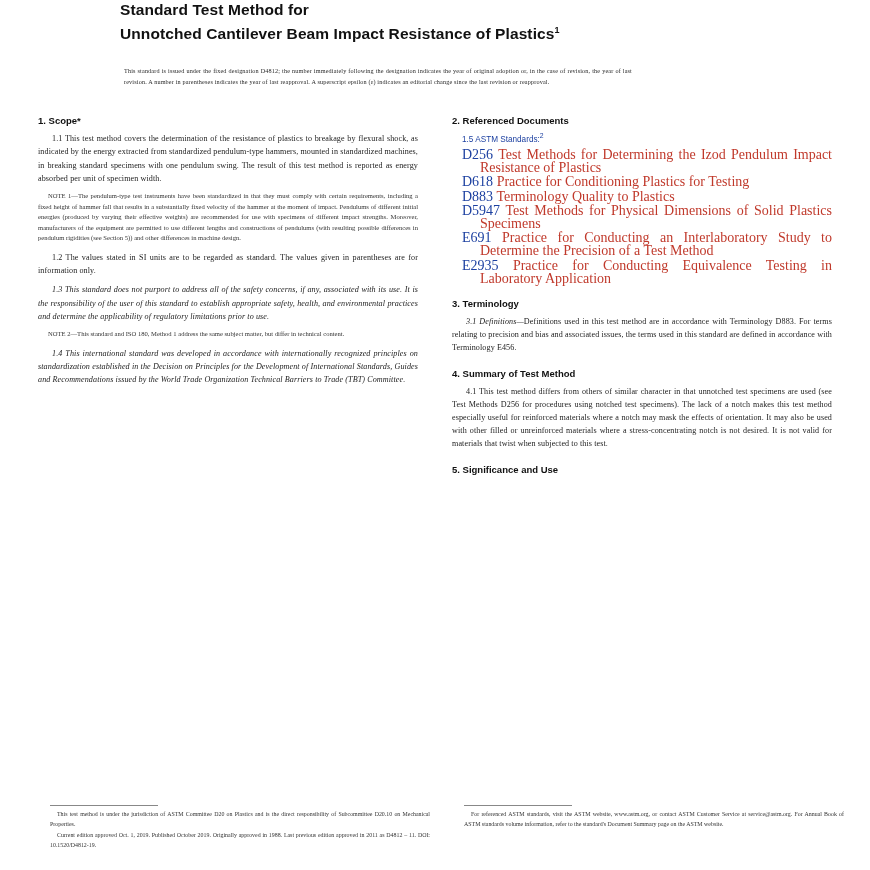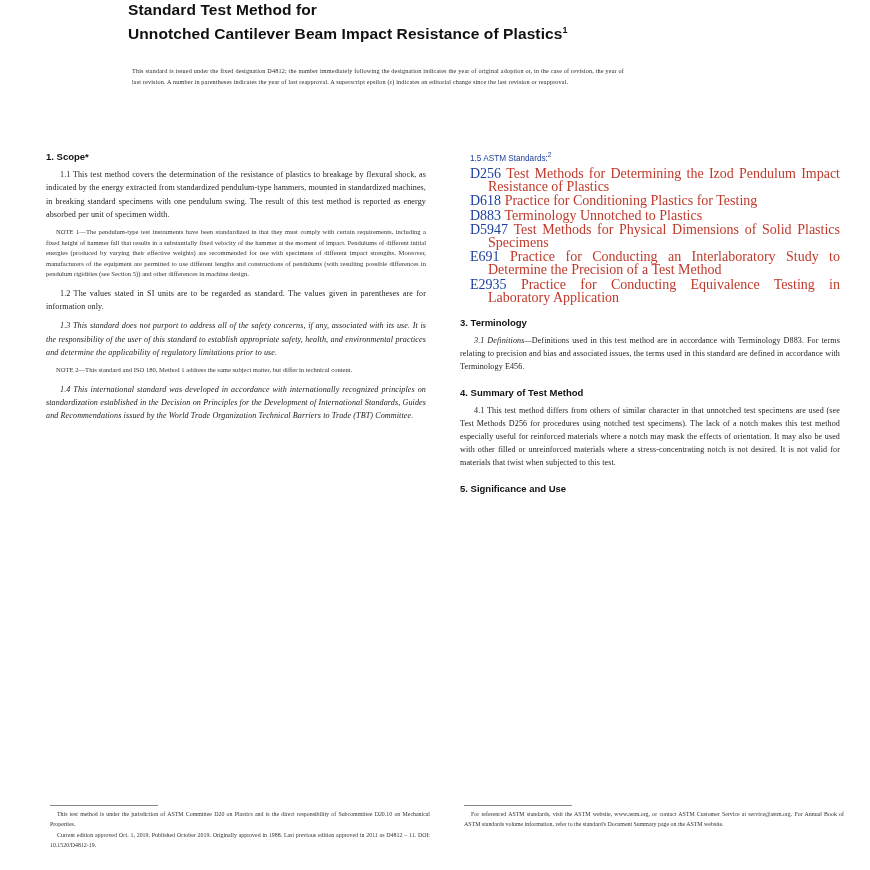--- a/index.html
+++ b/index.html
@@ -12,21 +12,21 @@
     height: 870px;
     overflow: hidden;
     font-family: "Liberation Serif", serif;
     color: #1a1a1a;
   }
   .page {
     position: relative;
     width: 760px;
     height: 870px;
     box-sizing: border-box;
-    padding: 0 32px;
+    padding: 0 24px;
   }
   
   .title-block {
     padding-top: 0px;
     padding-left: 96px;
     padding-right: 60px;
   }
   .title-line {
     font-family: "Liberation Sans", sans-serif;
     font-weight: bold;
@@ -52,21 +52,20 @@
   
   .columns {
     display: flex;
     margin-top: 28px;
     padding: 0 12px 0 14px;
     gap: 34px;
   }
   .col {
     width: 380px;
     flex: 0 0 380px;
-    margin-top: 36px;
   }
   h2.sec {
     font-family: "Liberation Sans", sans-serif;
     font-weight: bold;
     font-size: 9.5px;
     margin: 0 0 6px 0;
     color: #111;
   }
   h2.sec.spaced { margin-top: 13px; }
   h3.subsec {
@@ -158,25 +157,26 @@
       <h2 class="sec">1. Scope*</h2>
       <p class="para">1.1 This test method covers the determination of the resistance of plastics to breakage by flexural shock, as indicated by the energy extracted from standardized pendulum-type hammers, mounted in standardized machines, in breaking standard specimens with one pendulum swing. The result of this test method is reported as energy absorbed per unit of specimen width.</p>
       <p class="note">NOTE 1—The pendulum-type test instruments have been standardized in that they must comply with certain requirements, including a fixed height of hammer fall that results in a substantially fixed velocity of the hammer at the moment of impact. Pendulums of different initial energies (produced by varying their effective weights) are recommended for use with specimens of different impact strengths. Moreover, manufacturers of the equipment are permitted to use different lengths and constructions of pendulums (with resulting possible differences in pendulum rigidities (see Section 5)) and other differences in machine design.</p>
       <p class="para">1.2 The values stated in SI units are to be regarded as standard. The values given in parentheses are for information only.</p>
       <p class="para italic">1.3 This standard does not purport to address all of the safety concerns, if any, associated with its use. It is the responsibility of the user of this standard to establish appropriate safety, health, and environmental practices and determine the applicability of regulatory limitations prior to use.</p>
       <p class="note">NOTE 2—This standard and ISO 180, Method 1 address the same subject matter, but differ in technical content.</p>
       <p class="para italic">1.4 This international standard was developed in accordance with internationally recognized principles on standardization established in the Decision on Principles for the Development of International Standards, Guides and Recommendations issued by the World Trade Organization Technical Barriers to Trade (TBT) Committee.</p>
     </div>
 
     <div class="col">
+      <h2 class="sec">2. Referenced Documents</h2>
       <h3 class="subsec"><span>1.5 ASTM Standards:</span><sup>2</sup></h3>
       <ul class="reflist">
         <li><span class="dsg">D256</span> <span>Test Methods for Determining the Izod Pendulum Impact Resistance of Plastics</span></li>
         <li><span class="dsg">D618</span> <span>Practice for Conditioning Plastics for Testing</span></li>
-        <li><span class="dsg">D883</span> <span>Terminology Unnotched to Plastics</span></li>
+        <li><span class="dsg">D883</span> <span>Terminology Quality to Plastics</span></li>
         <li><span class="dsg">D5947</span> <span>Test Methods for Physical Dimensions of Solid Plastics Specimens</span></li>
         <li><span class="dsg">E691</span> <span>Practice for Conducting an Interlaboratory Study to Determine the Precision of a Test Method</span></li>
         <li><span class="dsg">E2935</span> <span>Practice for Conducting Equivalence Testing in Laboratory Application</span></li>
       </ul>
 
       <h2 class="sec spaced">3. Terminology</h2>
       <p class="para"><span class="italic">3.1 Definitions—</span><span>Definitions used in this test method are in accordance with Terminology D883. For terms relating to precision and bias and associated issues, the terms used in this standard are defined in accordance with Terminology E456.</span></p>
 
       <h2 class="sec spaced">4. Summary of Test Method</h2>
       <p class="para">4.1 This test method differs from others of similar character in that unnotched test specimens are used (see Test Methods D256 for procedures using notched test specimens). The lack of a notch makes this test method especially useful for reinforced materials where a notch may mask the effects of orientation. It may also be used with other filled or unreinforced materials where a stress-concentrating notch is not desired. It is not valid for materials that twist when subjected to this test.</p>

